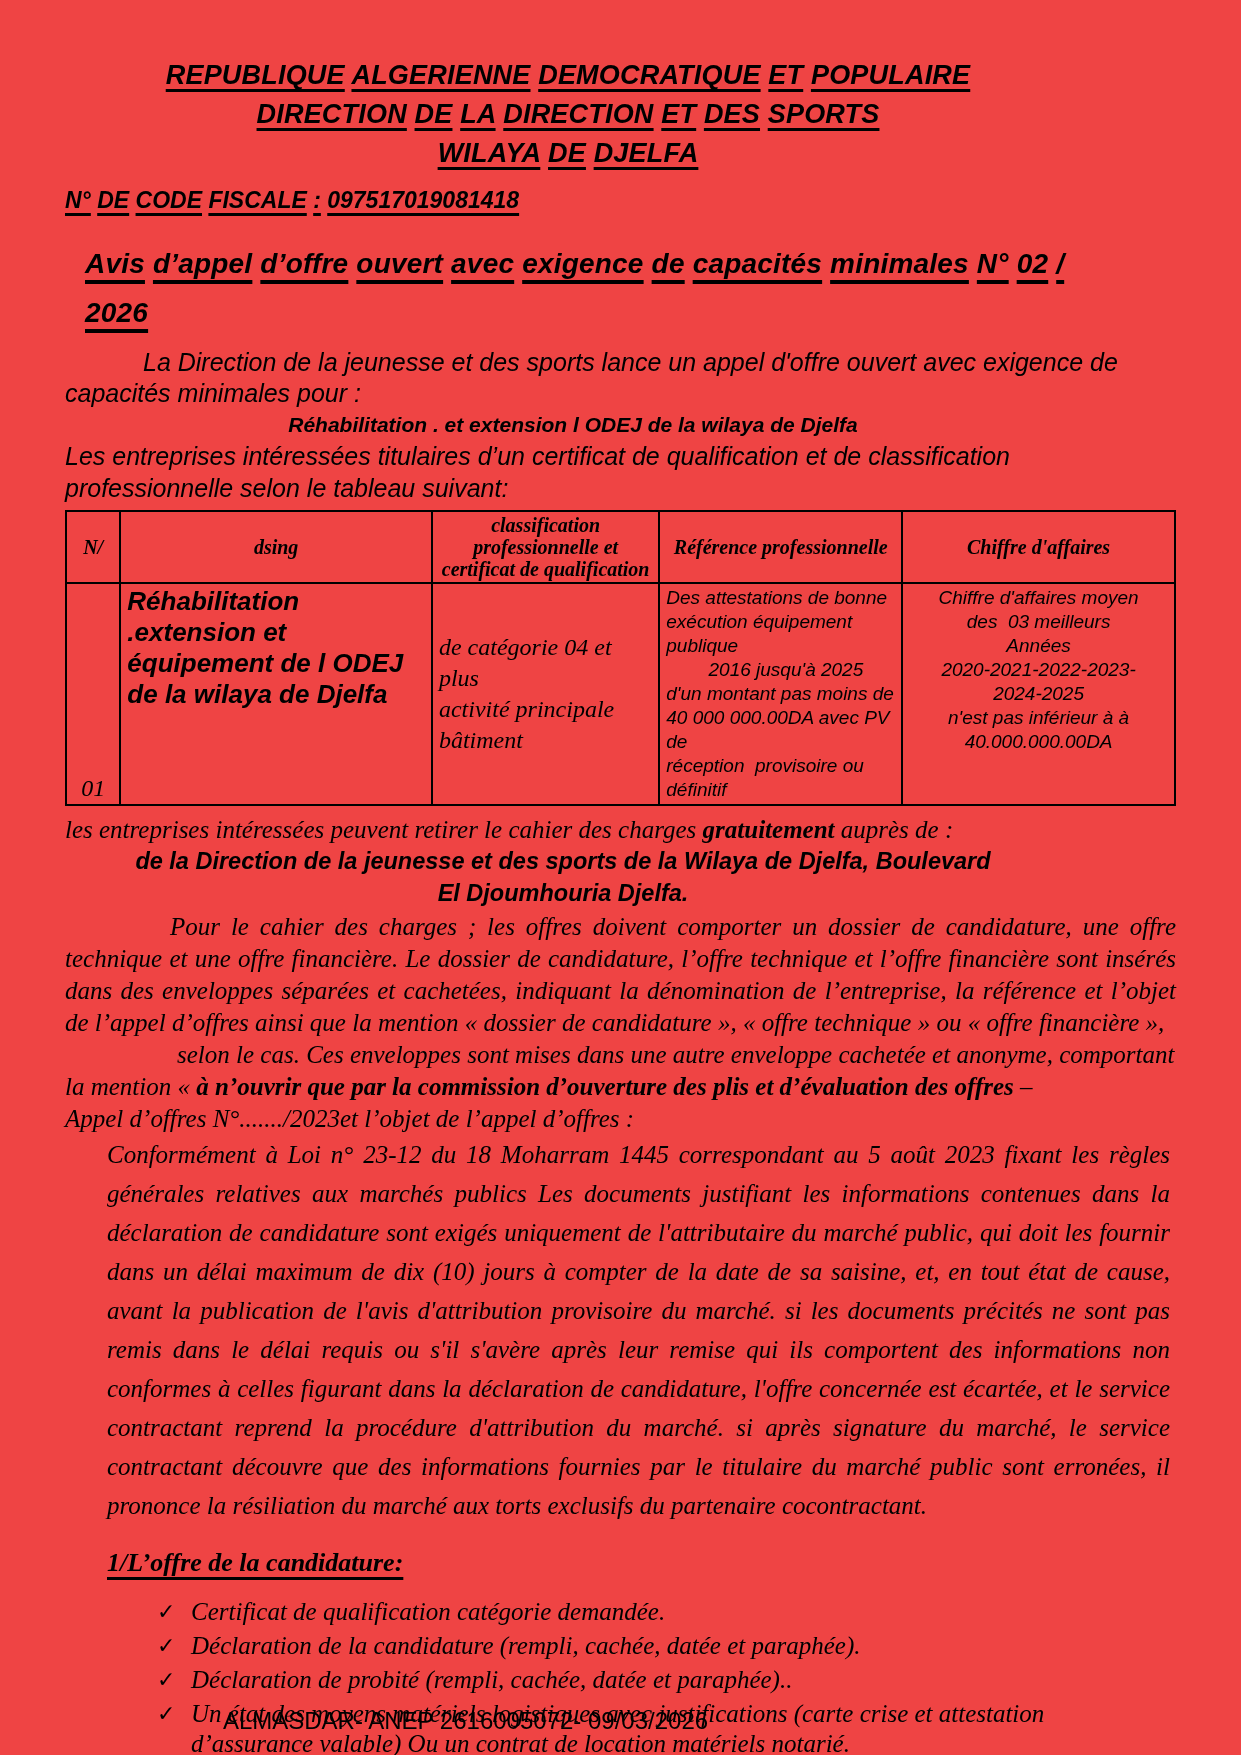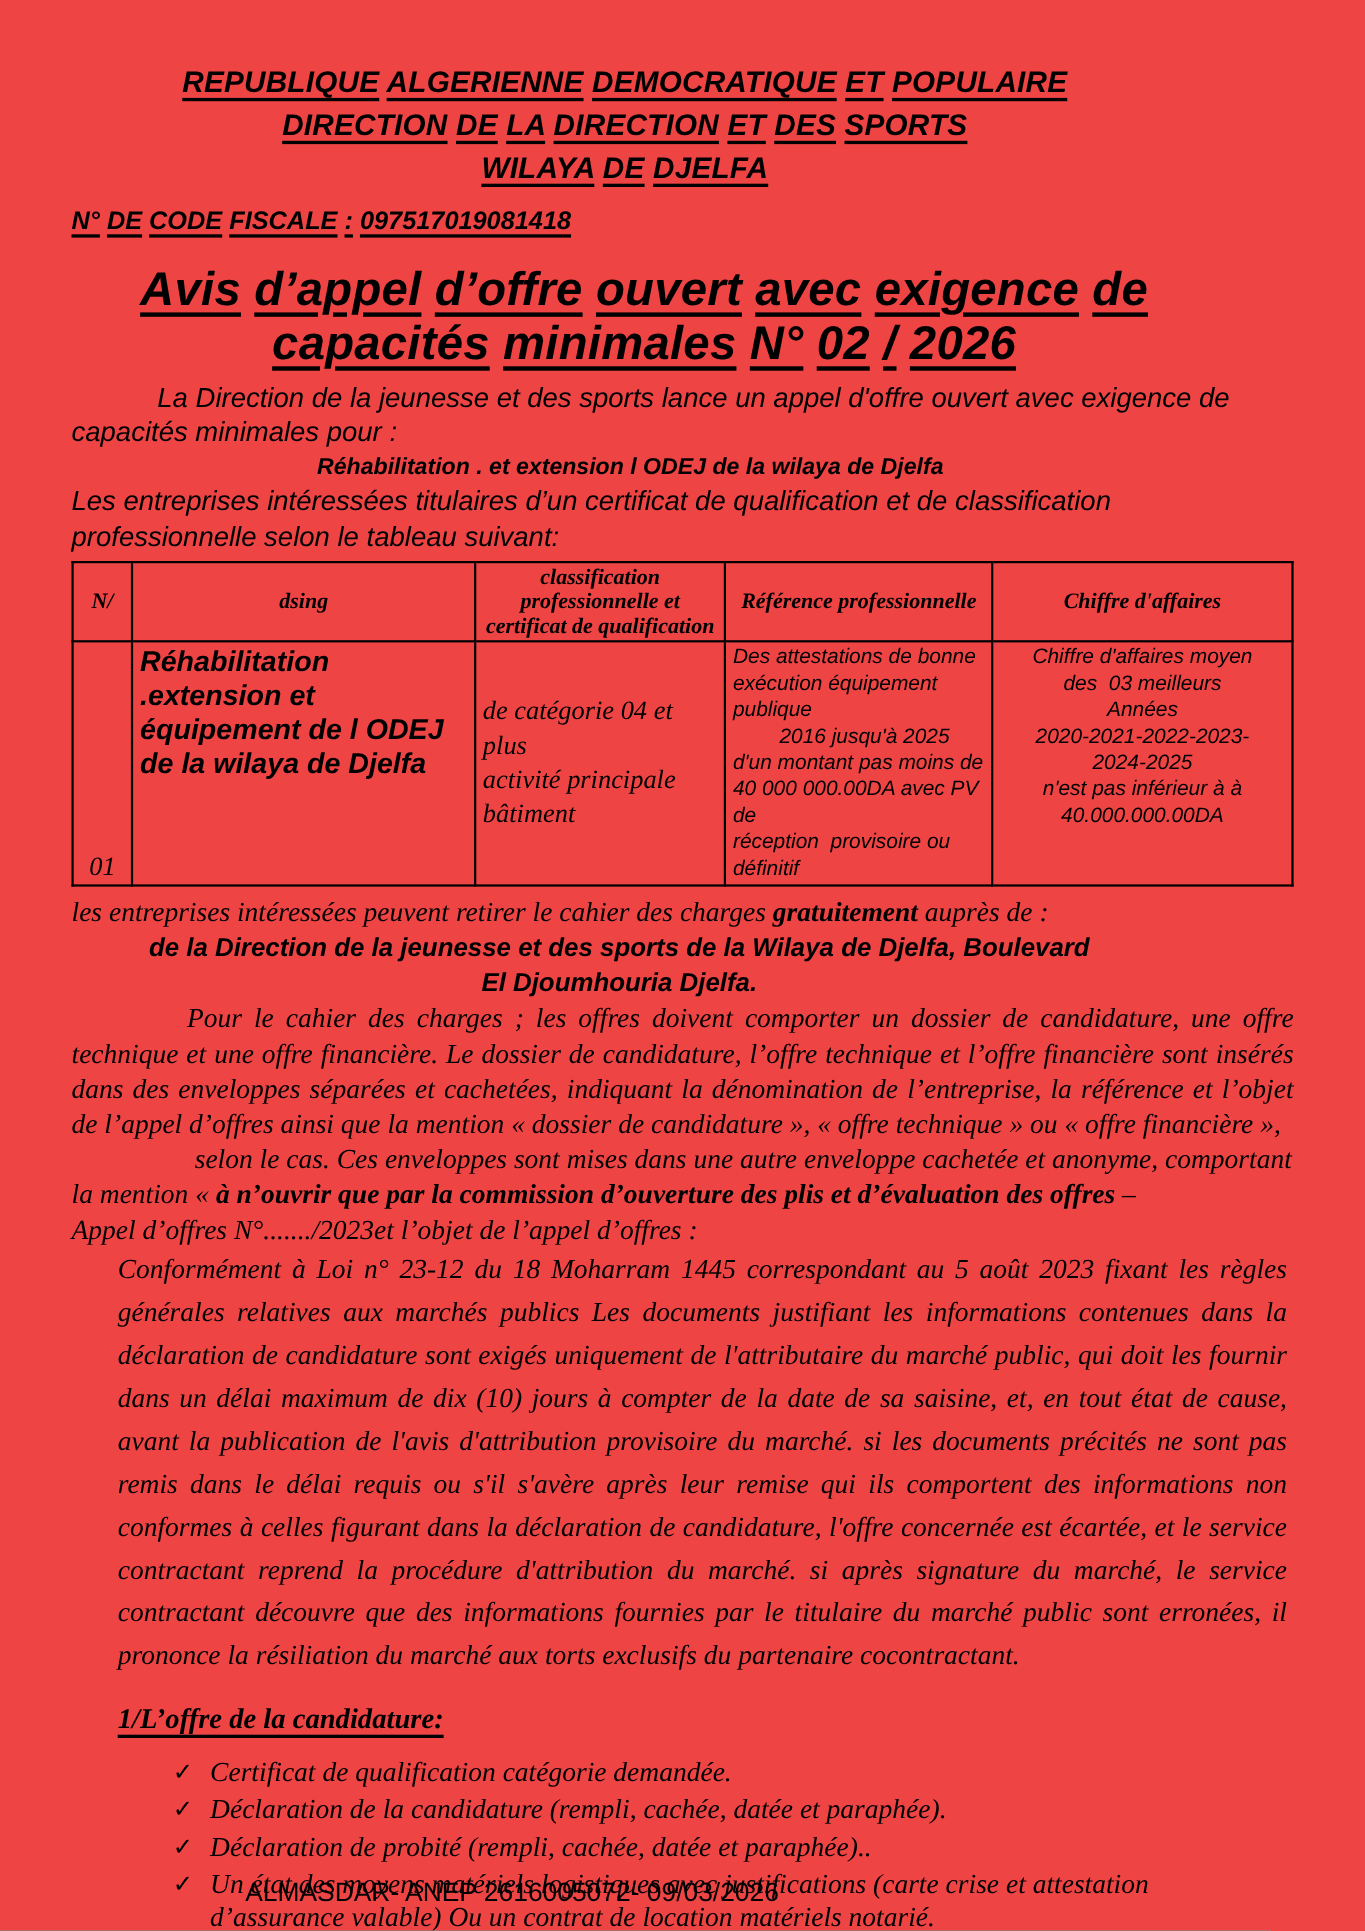--- a/index.html
+++ b/index.html
@@ -19,21 +19,21 @@
   .sans-i{font-family:"Liberation Sans",sans-serif;font-style:italic;}
   .serif-i{font-family:"Liberation Serif",serif;font-style:italic;}
   .serif-bi{font-family:"Liberation Serif",serif;font-weight:bold;font-style:italic;}
 
   
   .uw{text-decoration:underline;text-decoration-thickness:3px;text-underline-offset:5px;}
 
   .hdr{ text-align:center;font-size:27px;line-height:39px;padding-right:105px;letter-spacing:.2px;}
   .fiscal{margin-top:12px;font-size:23px;line-height:30px;}
   .title{
-    margin-top:24px;text-align:center;font-size:43px;line-height:49px;
+    margin-top:24px;font-size:28px;line-height:49px;
     padding:0 90px 0 20px;letter-spacing:.2px;
   }
   .title .uw{text-decoration-thickness:4px;text-underline-offset:7px;}
   .intro{margin-top:10px;font-size:25px;line-height:31px;text-indent:78px;}
   .project{margin-top:2px;text-align:center;font-size:21px;line-height:27px;padding-right:95px;}
   .qualif{margin-top:2px;font-size:25px;line-height:32px;}
 
   table.tender{
     width:100%;border-collapse:collapse;margin-top:6px;table-layout:fixed;
   }

